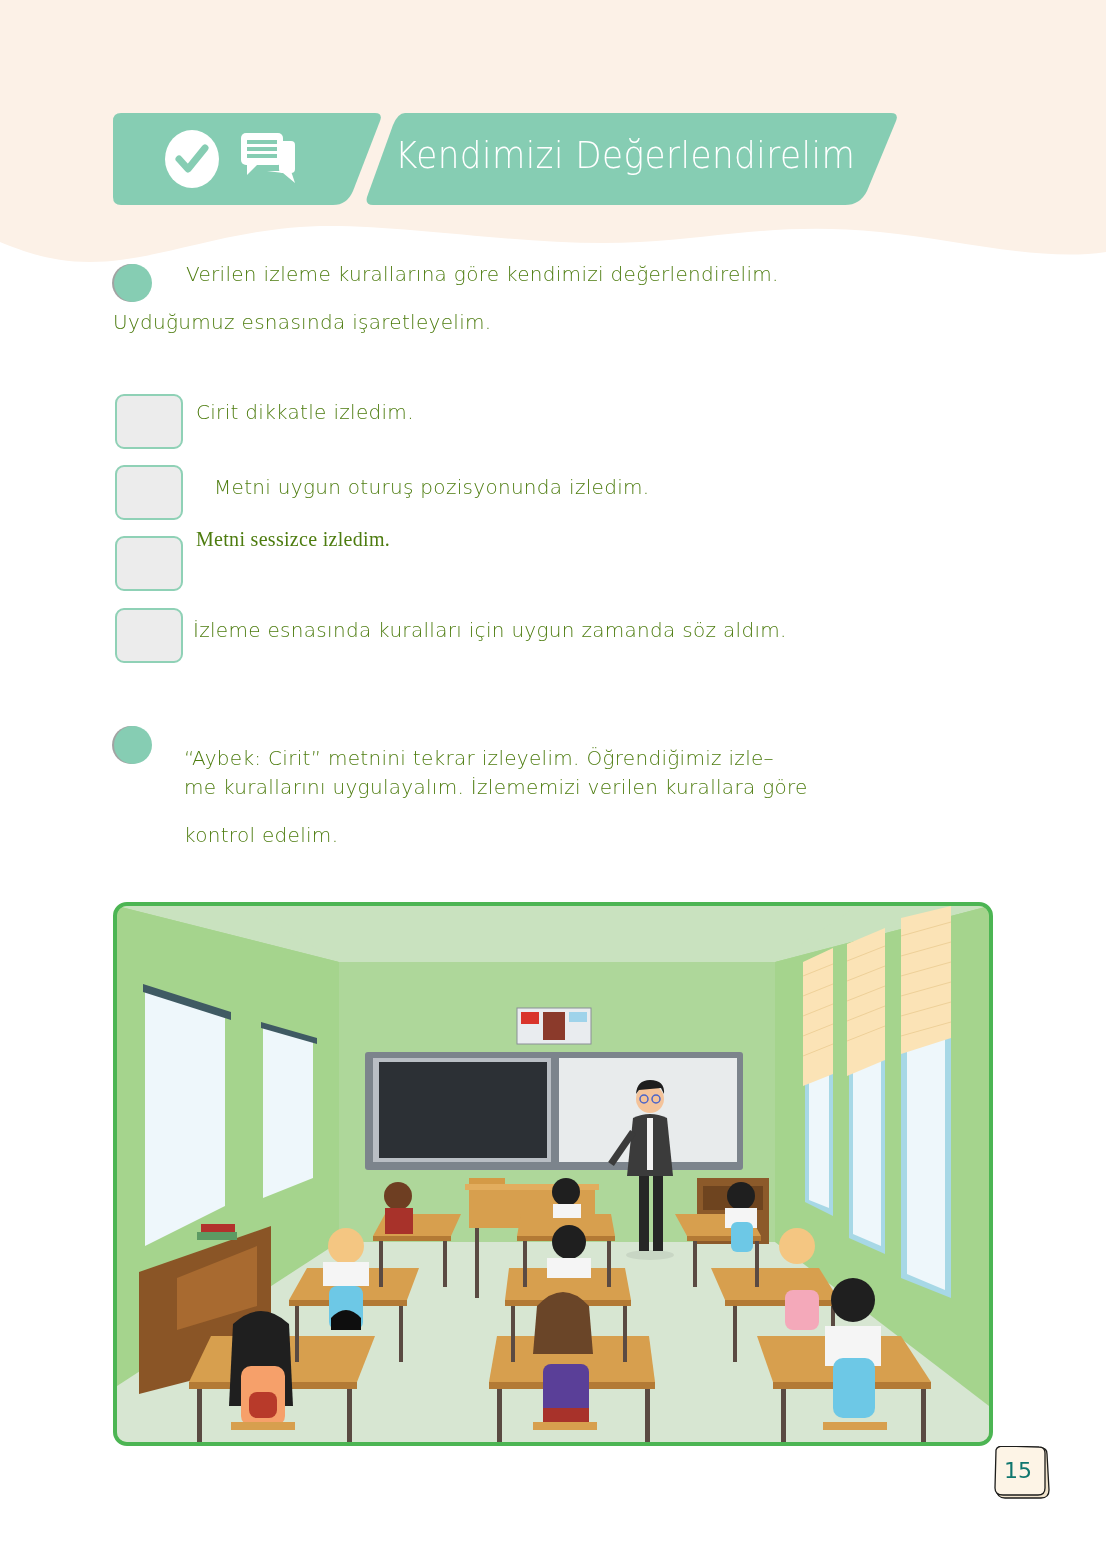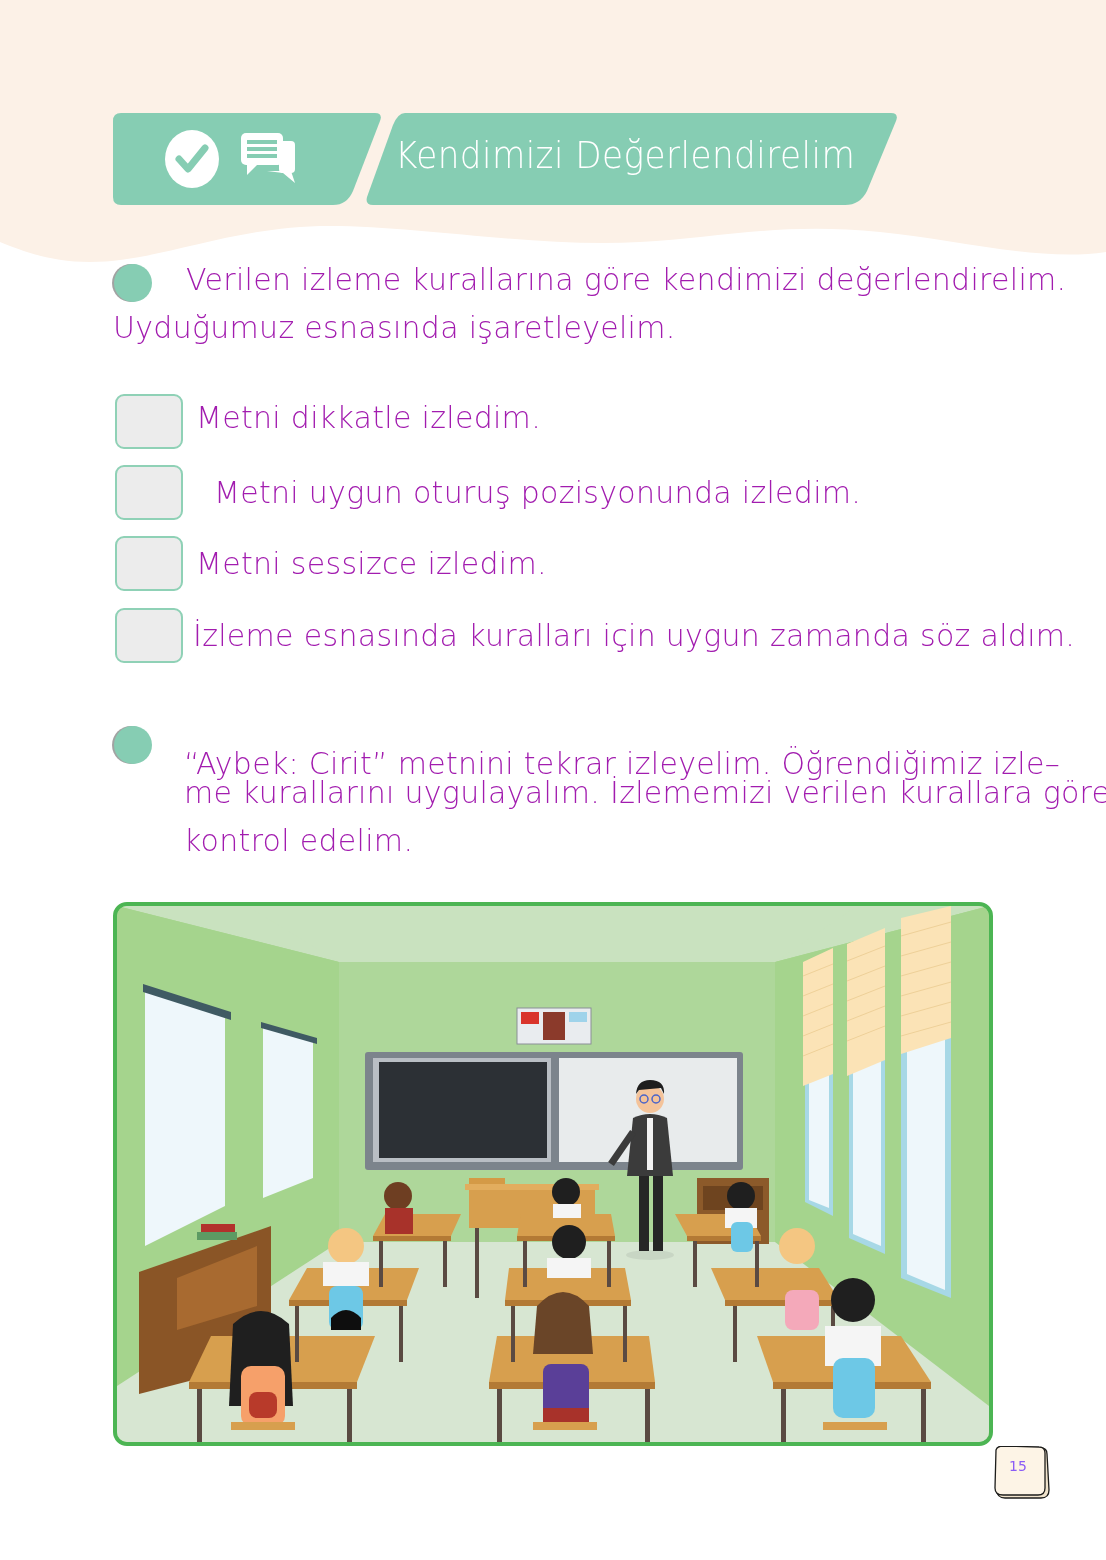--- a/index.html
+++ b/index.html
@@ -11,32 +11,32 @@
   
   .banner { position: absolute; top: 113px; left: 113px; z-index: 2; }
   .banner-left { position: absolute; left: 0; top: 0; width: 268px; height: 92px; }
   .banner-right { position: absolute; left: 252px; top: 0; width: 532px; height: 92px; }
   .banner-title { position: absolute; left: 282px; top: 20px; font-size: 38px; color: #ffffff; letter-spacing: 0.5px; font-weight: 300; font-family: "DejaVu Sans", sans-serif; transform: scaleX(0.9); transform-origin: left; white-space: nowrap; }
   .check-icon { position: absolute; left: 50px; top: 17px; width: 58px; height: 58px; }
   .chat-icon { position: absolute; left: 126px; top: 20px; width: 60px; height: 52px; }
 
   
   .bullet { position: absolute; width: 42px; height: 42px; z-index: 2; }
-  .text { position: absolute; font-family: "DejaVu Sans", sans-serif; font-weight: 300; font-size: 30px; letter-spacing: 0.3px; color: #a21caf; z-index: 2; white-space: nowrap; transform-origin: left top; }
+  .text { position: absolute; font-family: "DejaVu Sans", sans-serif; font-weight: 300; font-size: 20px; letter-spacing: 0.3px; color: #4d7c0f; z-index: 2; white-space: nowrap; transform-origin: left top; }
 
   
   .checkbox { position: absolute; left: 115px; width: 68px; height: 55px; border: 2px solid #8fd1b6; border-radius: 9px; background: #ececec; z-index: 2; cursor: pointer; }
 
   
   .illustration { position: absolute; left: 113px; top: 902px; width: 880px; height: 544px; border: 4px solid #4cb553; border-radius: 14px; overflow: hidden; background: #a6d58e; z-index: 2; }
   .illustration svg { position: absolute; left: 0; top: 0; }
 
   
   .page-num { position: absolute; left: 993px; top: 1446px; width: 58px; height: 55px; z-index: 2; }
-  .page-num-text { position: absolute; left: 0; top: 12px; width: 50px; text-align: center; font-family: "DejaVu Sans", sans-serif; font-size: 14px; color: #8b5cf6; }
+  .page-num-text { position: absolute; left: 0; top: 12px; width: 50px; text-align: center; font-family: "DejaVu Sans", sans-serif; font-size: 22px; color: #0f766e; }
 </style>
 </head>
 <body>
 
 <svg class="bg-wave" viewBox="0 0 1106 300" preserveAspectRatio="none">
   <path d="M0,0 L1106,0 L1106,252 C1040,262 960,240 880,232 C780,222 720,238 640,242 C540,248 420,226 330,226 C230,226 160,262 90,262 C50,262 20,250 0,242 Z" fill="#fcf1e7"></path>
 </svg>
 
 <div class="banner">
   <svg class="banner-left" viewBox="0 0 268 92">
@@ -62,27 +62,27 @@
 </div>
 
 <svg class="bullet" style="left:111px; top:262px;" viewBox="0 0 42 42">
   <circle cx="20" cy="21" r="19" fill="#555" opacity="0.55"></circle>
   <circle cx="22" cy="21" r="19" fill="#86cdb3"></circle>
 </svg>
 <div class="text" style="left:186px; top:262px;">Verilen izleme kurallarına göre kendimizi değerlendirelim.</div>
 <div class="text" style="left:113px; top:310px;">Uyduğumuz esnasında işaretleyelim.</div>
 
 <div class="checkbox" style="top:394px;"></div>
-<div class="text" style="left:196px; top:400px;">Metni dikkatle izledim.</div>
+<div class="text" style="left:196px; top:400px;">Cirit dikkatle izledim.</div>
 
 <div class="checkbox" style="top:465px;"></div>
 <div class="text" style="left:193px; top:475px;margin-left:21px;">Metni uygun oturuş pozisyonunda izledim.</div>
 
 <div class="checkbox" style="top:536px;"></div>
-<div class="text" style="left:196px; top:546px;">Metni sessizce izledim.</div>
+<div class="text" style="left:196px; top:528px;font-family:Liberation Serif, serif;">Metni sessizce izledim.</div>
 
 <div class="checkbox" style="top:608px;"></div>
 <div class="text" style="left:193px; top:618px;">İzleme esnasında kuralları için uygun zamanda söz aldım.</div>
 
 <svg class="bullet" style="left:111px; top:724px;" viewBox="0 0 42 42">
   <circle cx="20" cy="21" r="19" fill="#555" opacity="0.55"></circle>
   <circle cx="22" cy="21" r="19" fill="#86cdb3"></circle>
 </svg>
 <div class="text" style="left:184px; top:726px;margin-top:20px;">“Aybek: Cirit” metnini tekrar izleyelim. Öğrendiğimiz izle–</div>
 <div class="text" style="left:184px; top:775px;">me kurallarını uygulayalım. İzlememizi verilen kurallara göre</div>

